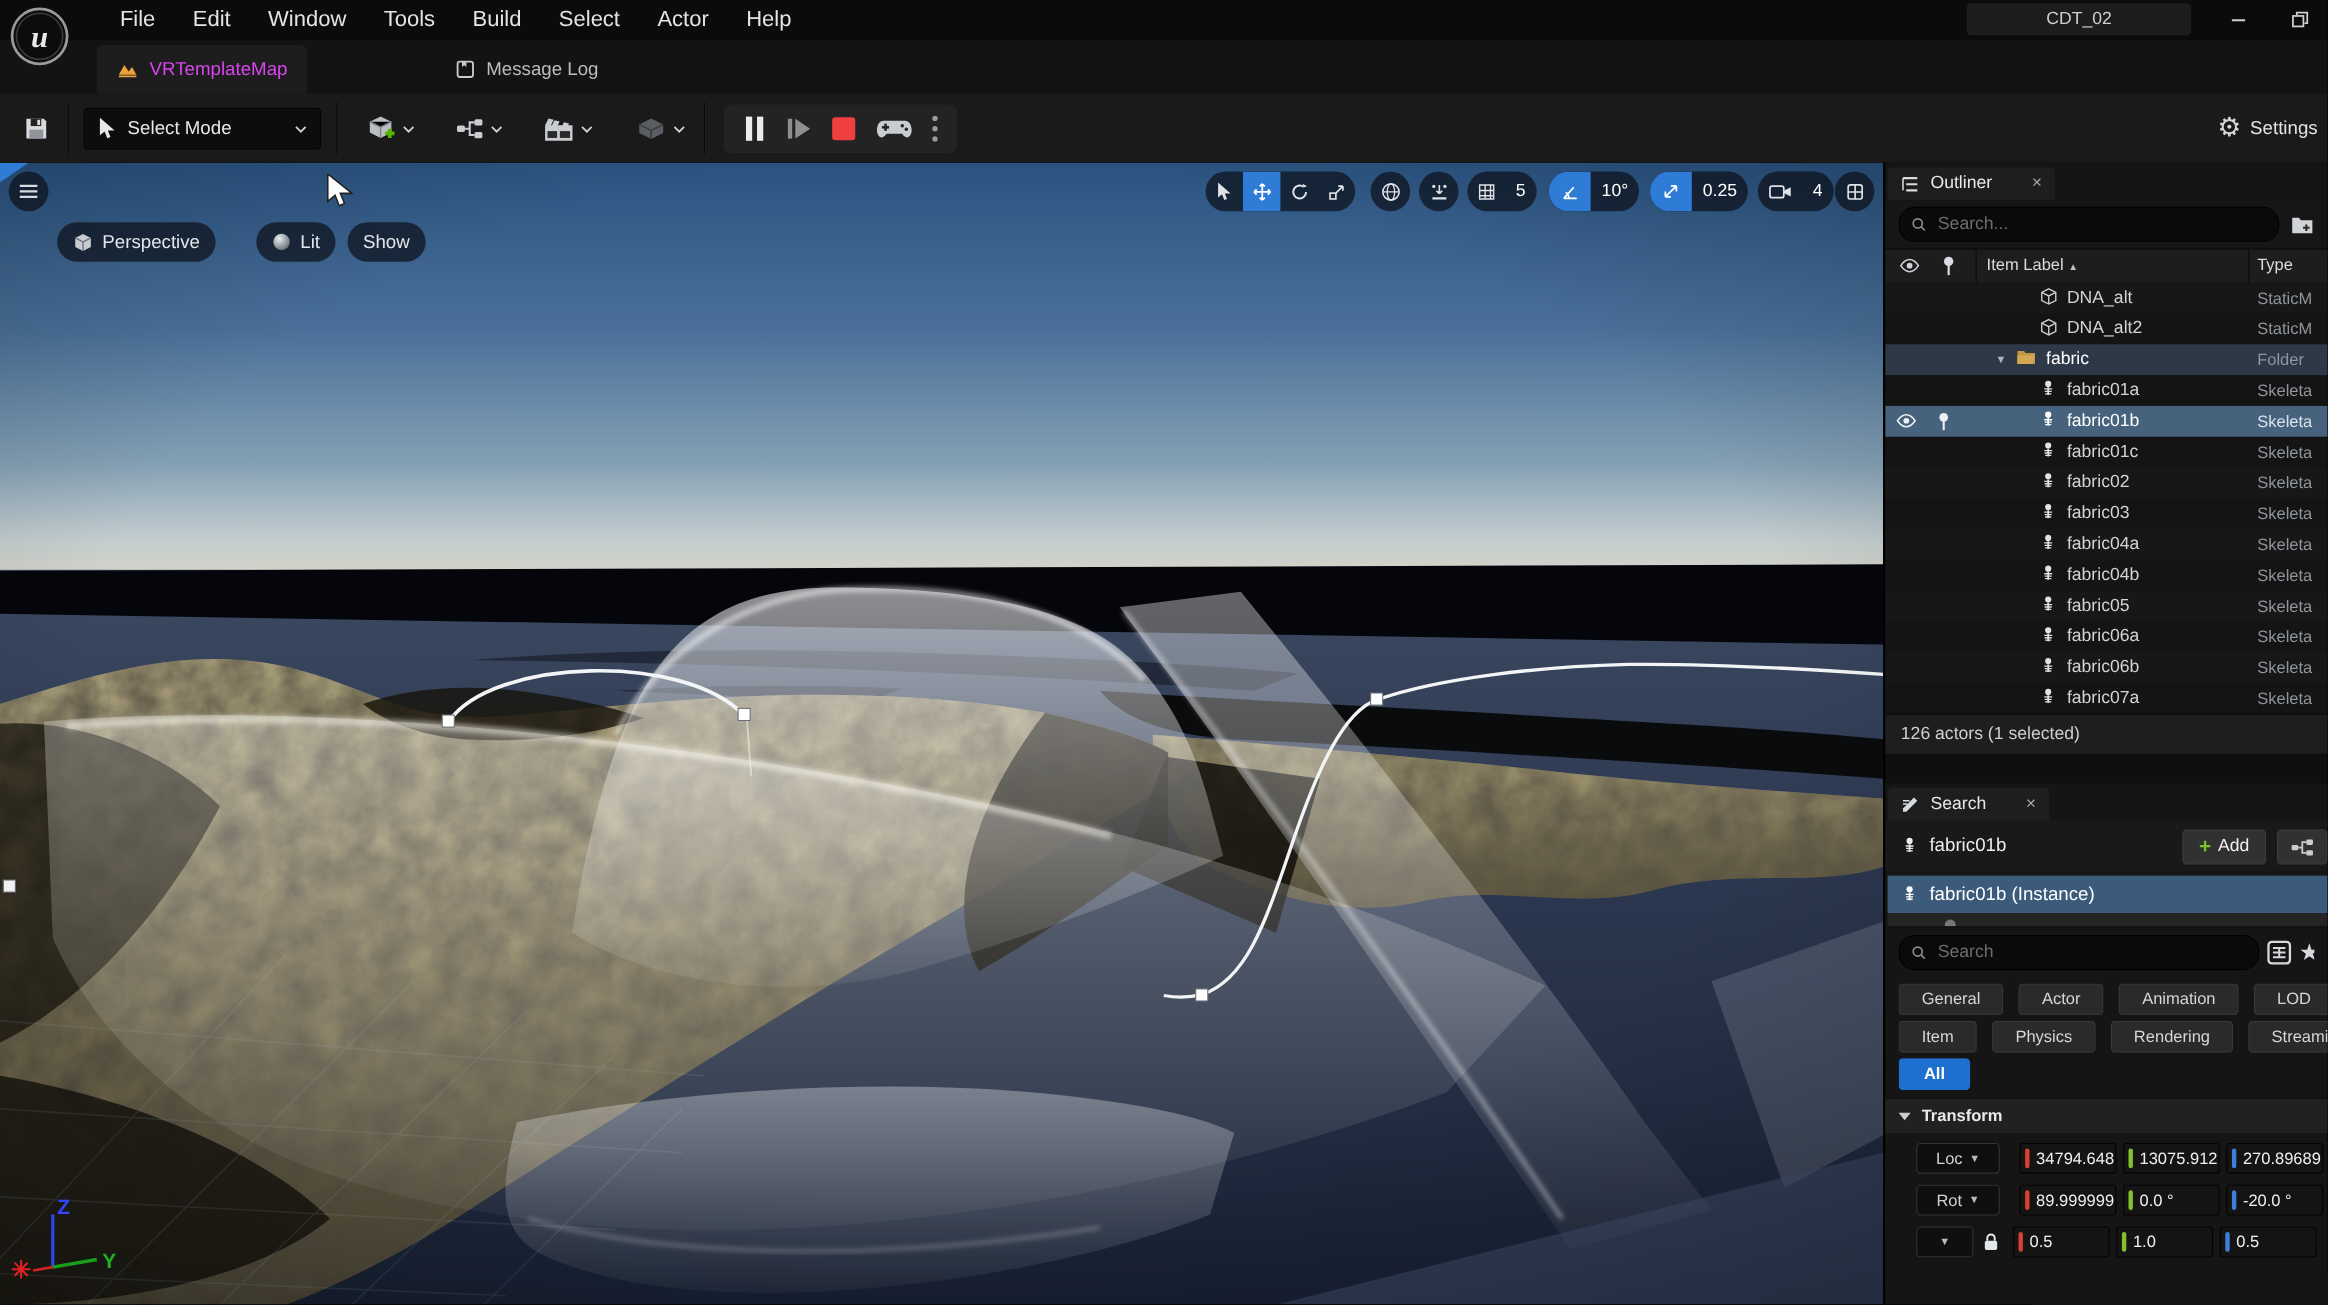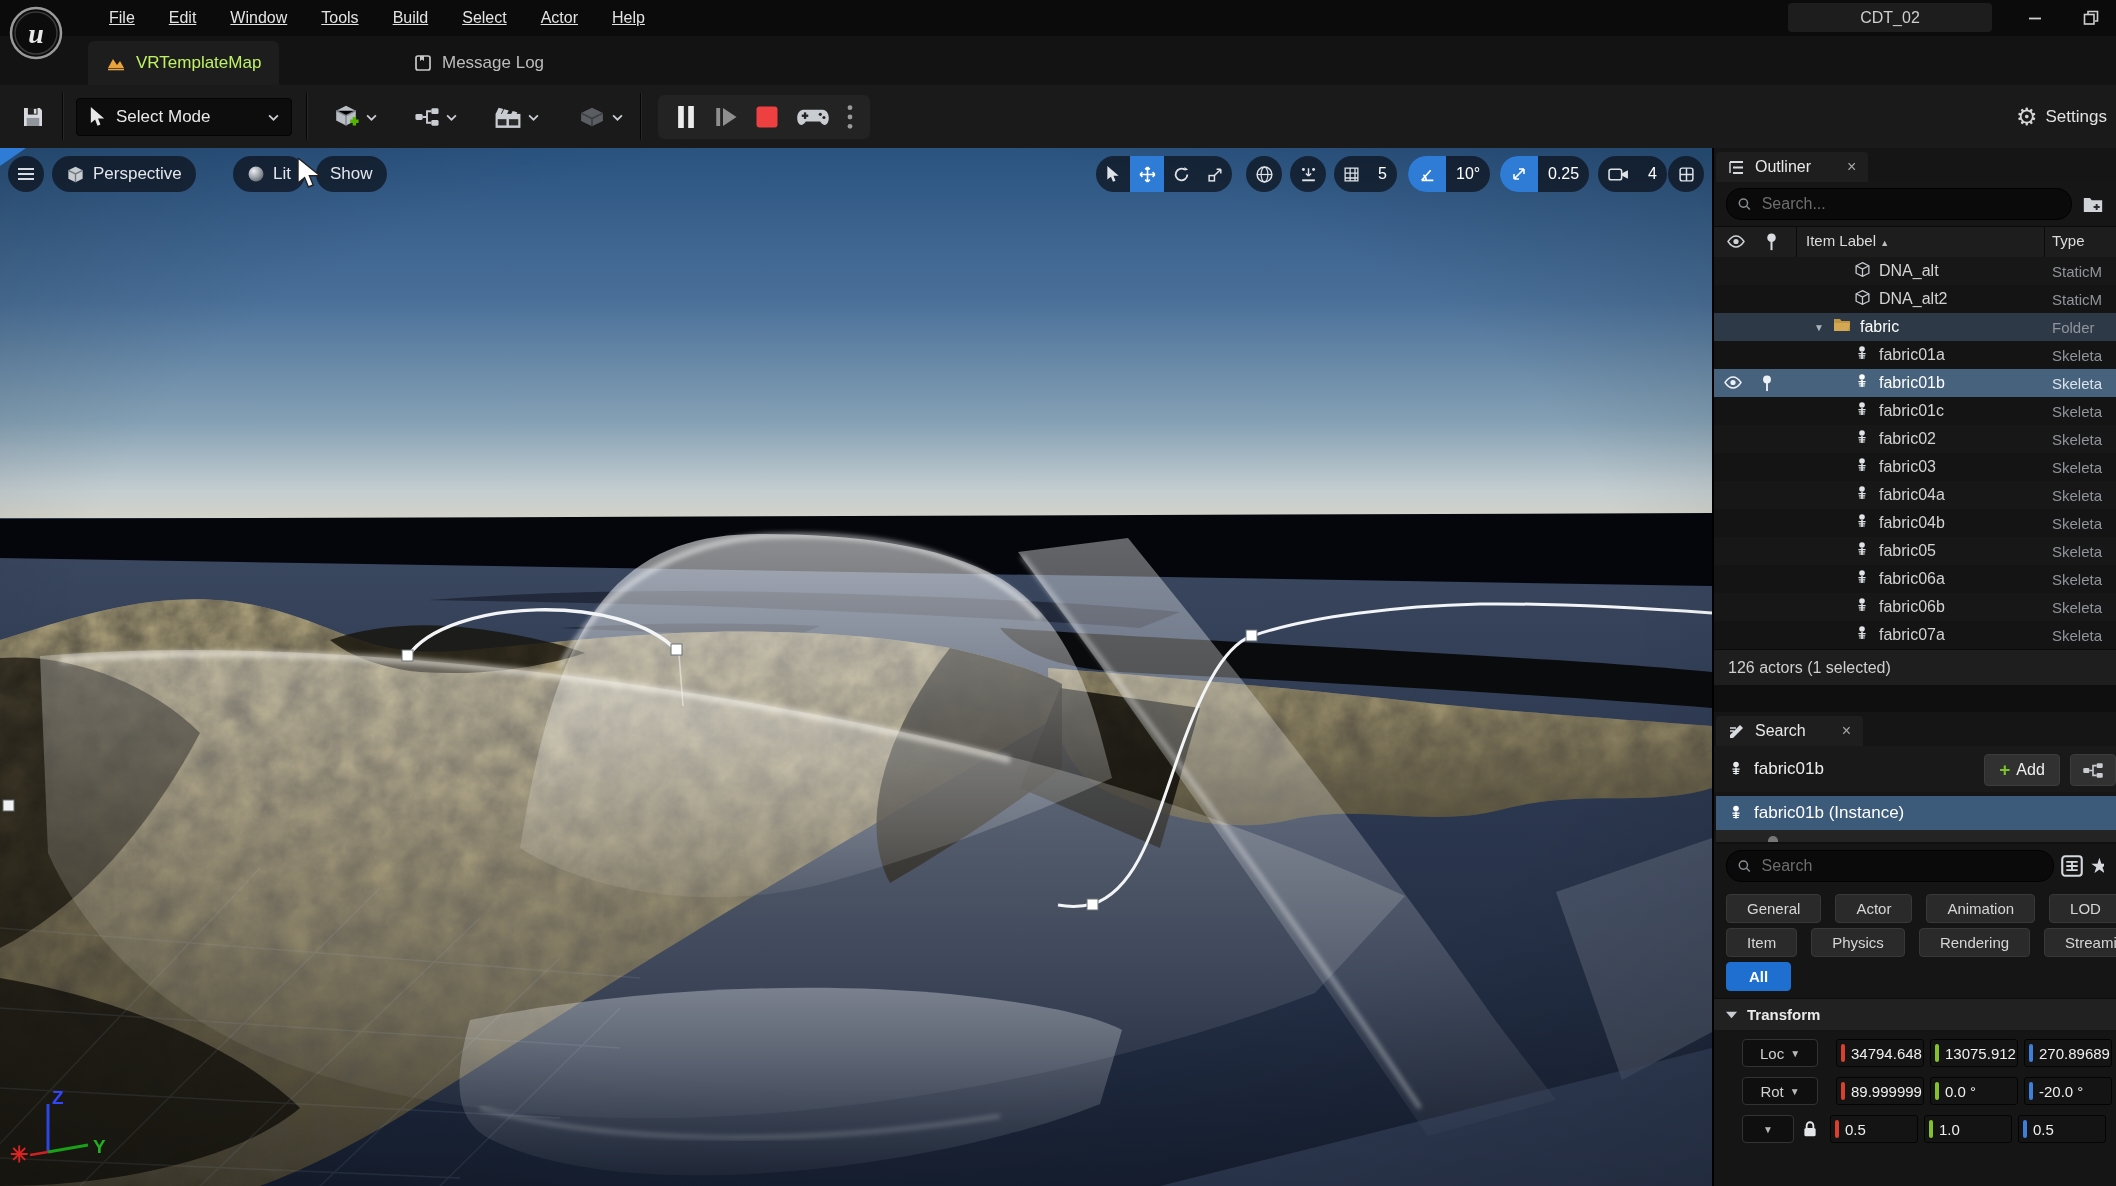--- a/index.html
+++ b/index.html
@@ -4,52 +4,52 @@
 <style>
   html,body{margin:0;padding:0;background:#050505;}
   body{width:2116px;height:1186px;overflow:hidden;font-family:"Liberation Sans",sans-serif;
        -webkit-font-smoothing:antialiased;color:#d8d8d8;position:relative;}
   .abs{position:absolute;}
   svg{display:block;}
   
   #titlebar{position:absolute;left:0;top:0;width:2116px;height:36px;background:#0b0b0b;}
   #uelogo{position:absolute;left:8px;top:5px;width:56px;height:56px;z-index:30;cursor:pointer;}
   #menus{position:absolute;left:92px;top:0;height:36px;display:flex;align-items:center;}
-  .menu-item{padding:0 17px;font-size:16px;color:#e4e4e4;height:36px;line-height:36px;cursor:pointer;text-decoration:underline;}
+  .menu-item{padding:0 17px;font-size:20px;color:#e4e4e4;height:36px;line-height:36px;cursor:pointer;}
   #wintitle{position:absolute;left:1788px;top:3px;width:204px;height:29px;background:#1d1d1d;
             border-radius:4px;text-align:center;line-height:29px;font-size:16px;color:#cfcfcf;}
   .winbtn{position:absolute;top:4px;width:34px;height:28px;display:flex;align-items:center;
           justify-content:center;cursor:pointer;}
   
   #tabbar{position:absolute;left:0;top:36px;width:2116px;height:49px;background:#131313;
           border-bottom:1px solid #060606;}
   .tab{position:absolute;top:5px;height:44px;display:flex;align-items:center;gap:10px;
        padding:0 18px;font-size:17px;color:#bdbdbd;cursor:pointer;}
-  .tab.active{background:#1d1d1d;border-radius:6px 6px 0 0;color:#bef264;}
+  .tab.active{background:#1d1d1d;border-radius:6px 6px 0 0;color:#d946ef;}
   
   #toolbar{position:absolute;left:0;top:85px;width:2116px;height:63px;background:#1a1a1a;
            border-bottom:2px solid #0a0a0a;}
   .tsep{position:absolute;top:8px;width:1px;height:47px;background:#060606;border-right:1px solid #262626;}
   #save-btn{position:absolute;left:16px;top:15px;width:34px;height:34px;display:flex;align-items:center;
             justify-content:center;cursor:pointer;}
   #select-mode{position:absolute;left:76px;top:13px;height:38px;width:216px;background:#0d0d0d;
                border:1px solid #040404;border-radius:4px;display:flex;align-items:center;gap:10px;
                padding:0 12px;box-sizing:border-box;font-size:17px;color:#e8e8e8;cursor:pointer;}
   .tool-dd{position:absolute;top:15px;height:34px;display:flex;align-items:center;gap:6px;cursor:pointer;}
   #playgroup{position:absolute;left:658px;top:10px;height:44px;width:212px;background:#232323;
              border-radius:6px;display:flex;align-items:center;justify-content:space-evenly;}
   .playbtn{display:flex;align-items:center;justify-content:center;cursor:pointer;height:100%;}
   #settings{position:absolute;left:2016px;top:0;width:100px;height:63px;display:flex;align-items:center;
             gap:8px;font-size:17px;color:#e2e2e2;overflow:hidden;cursor:pointer;}
   #settings .gear{font-size:24px;color:#d5d5d5;}
   
   #viewport{position:absolute;left:0;top:148px;width:1712px;height:1038px;background:#10131a;overflow:hidden;}
   .vp-pill{position:absolute;height:36px;background:rgba(12,17,26,.72);border-radius:18px;
            display:flex;align-items:center;gap:8px;padding:0 14px;font-size:17px;color:#e2e6ea;
-           cursor:pointer;z-index:5;}
+           cursor:pointer;z-index:5;margin-top:46px;}
   .vp-circle{position:absolute;width:36px;height:36px;border-radius:50%;background:rgba(12,17,26,.72);
              display:flex;align-items:center;justify-content:center;cursor:pointer;z-index:5;}
   .vp-seg-pill{position:absolute;height:36px;background:rgba(12,17,26,.72);border-radius:18px;
                display:flex;align-items:center;overflow:hidden;z-index:5;}
   .seg{width:34px;height:36px;display:flex;align-items:center;justify-content:center;cursor:pointer;}
   .seg.active{background:#2e7cd6;}
   .snapval{font-size:16px;color:#fff;padding:0 10px;cursor:pointer;}
   .bluebox{background:#2e7cd6;height:36px;display:flex;align-items:center;justify-content:center;
            width:38px;cursor:pointer;}
   

